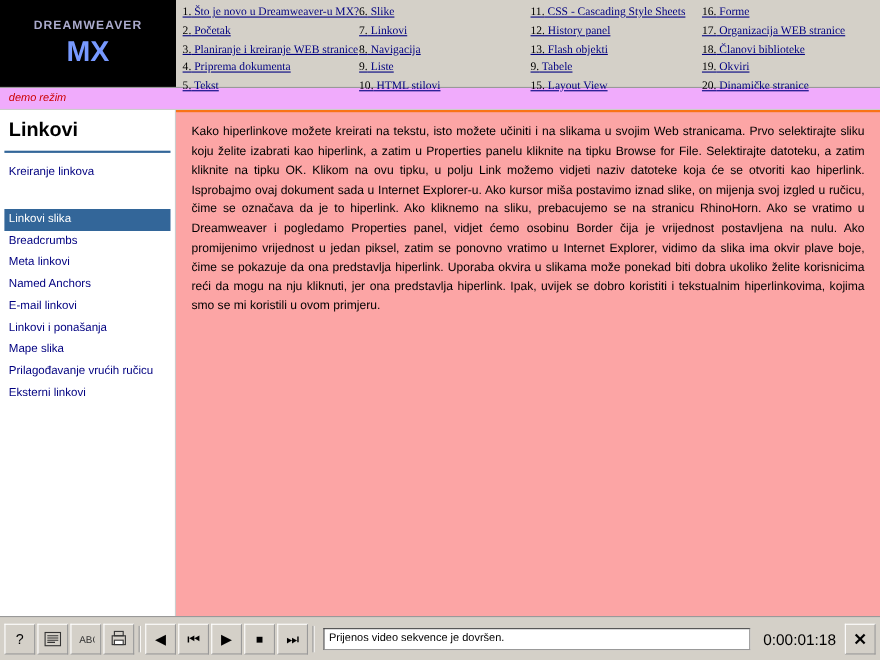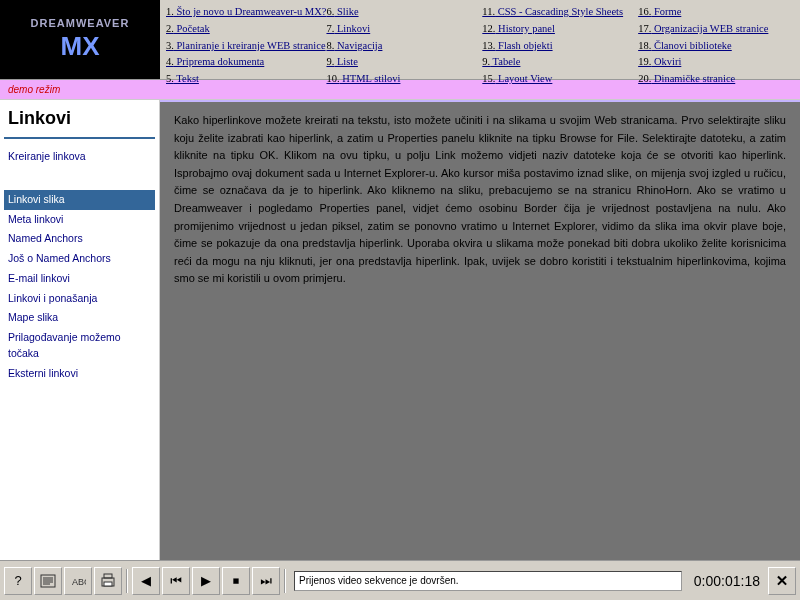--- a/index.html
+++ b/index.html
@@ -108,22 +108,22 @@
       color: #fff;
       text-decoration: none;
       margin-top: 23px;
     }
 
     
     #content {
       flex: 1;
       padding: 10px 14px;
       overflow-y: auto;
-      background: #737373;
-      border-top: 2px solid #c4b5fd;
+      background: #fca5a5;
+      border-top: 2px solid #f97316;
     }
     #content-text {
       font-size: 11px;
       line-height: 1.6;
       color: #000;
       text-align: justify;
     }
 
     
     #bottom-bar {
@@ -237,27 +237,27 @@
   <span id="demo-text">demo režim</span>
 </div>
 
 <div id="main-area">
   <div id="sidebar">
     <div id="page-title">Linkovi</div>
     <div id="sidebar-items">
 
     <a class="sidebar-item">Kreiranje linkova</a>
         <a class="sidebar-item active">Linkovi slika</a>
+        <a class="sidebar-item">Breadcrumbs</a>
         <a class="sidebar-item">Meta linkovi</a>
         <a class="sidebar-item">Named Anchors</a>
-        <a class="sidebar-item">Još o Named Anchors</a>
         <a class="sidebar-item">E-mail linkovi</a>
         <a class="sidebar-item">Linkovi i ponašanja</a>
         <a class="sidebar-item">Mape slika</a>
-        <a class="sidebar-item">Prilagođavanje možemo točaka</a>
+        <a class="sidebar-item">Prilagođavanje vrućih ručicu</a>
         <a class="sidebar-item">Eksterni linkovi</a>
       </div>
   </div>
   <div id="content">
     <p id="content-text">Kako hiperlinkove možete kreirati na tekstu, isto možete učiniti i na slikama u svojim Web stranicama. Prvo selektirajte sliku koju želite izabrati kao hiperlink, a zatim u Properties panelu kliknite na tipku Browse for File. Selektirajte datoteku, a zatim kliknite na tipku OK. Klikom na ovu tipku, u polju Link možemo vidjeti naziv datoteke koja će se otvoriti kao hiperlink. Isprobajmo ovaj dokument sada u Internet Explorer-u. Ako kursor miša postavimo iznad slike, on mijenja svoj izgled u ručicu, čime se označava da je to hiperlink. Ako kliknemo na sliku, prebacujemo se na stranicu RhinoHorn. Ako se vratimo u Dreamweaver i pogledamo Properties panel, vidjet ćemo osobinu Border čija je vrijednost postavljena na nulu. Ako promijenimo vrijednost u jedan piksel, zatim se ponovno vratimo u Internet Explorer, vidimo da slika ima okvir plave boje, čime se pokazuje da ona predstavlja hiperlink. Uporaba okvira u slikama može ponekad biti dobra ukoliko želite korisnicima reći da mogu na nju kliknuti, jer ona predstavlja hiperlink. Ipak, uvijek se dobro koristiti i tekstualnim hiperlinkovima, kojima smo se mi koristili u ovom primjeru.</p>
   </div>
 </div>
 
 <div id="bottom-bar">
   <div class="toolbar-btn">?</div>

